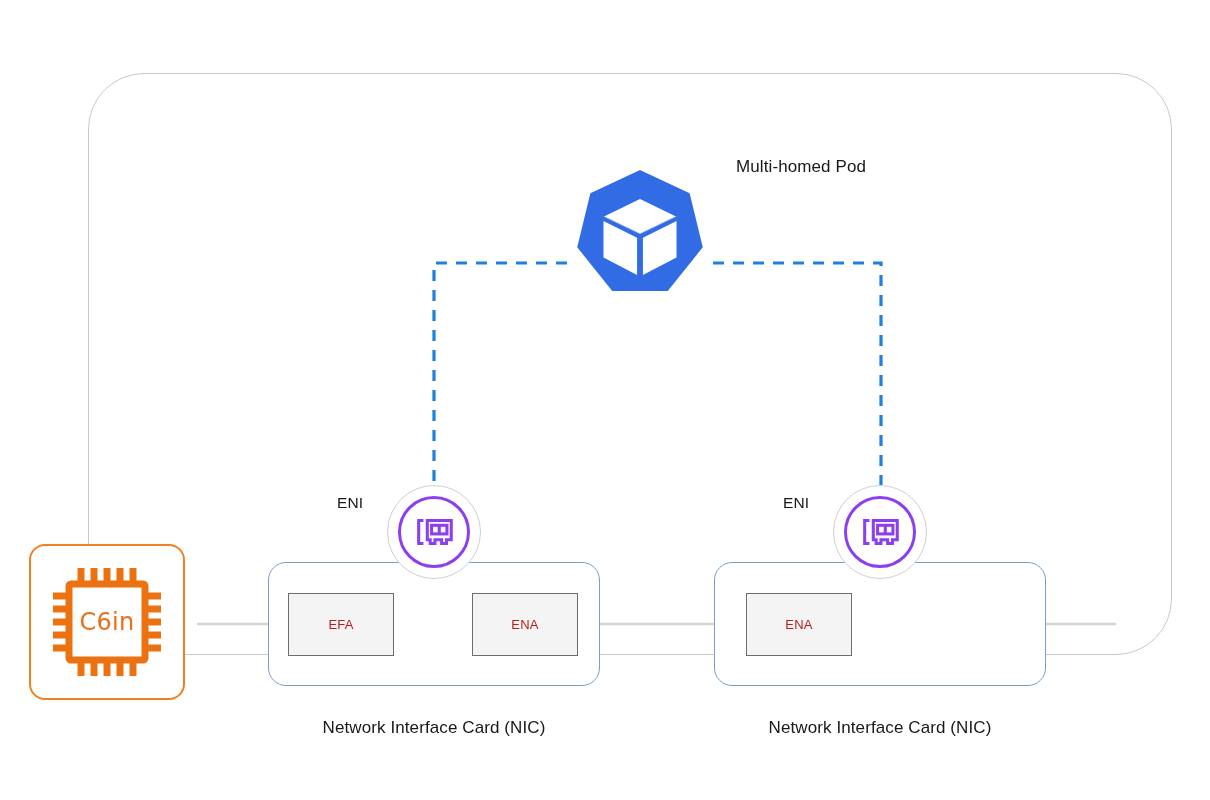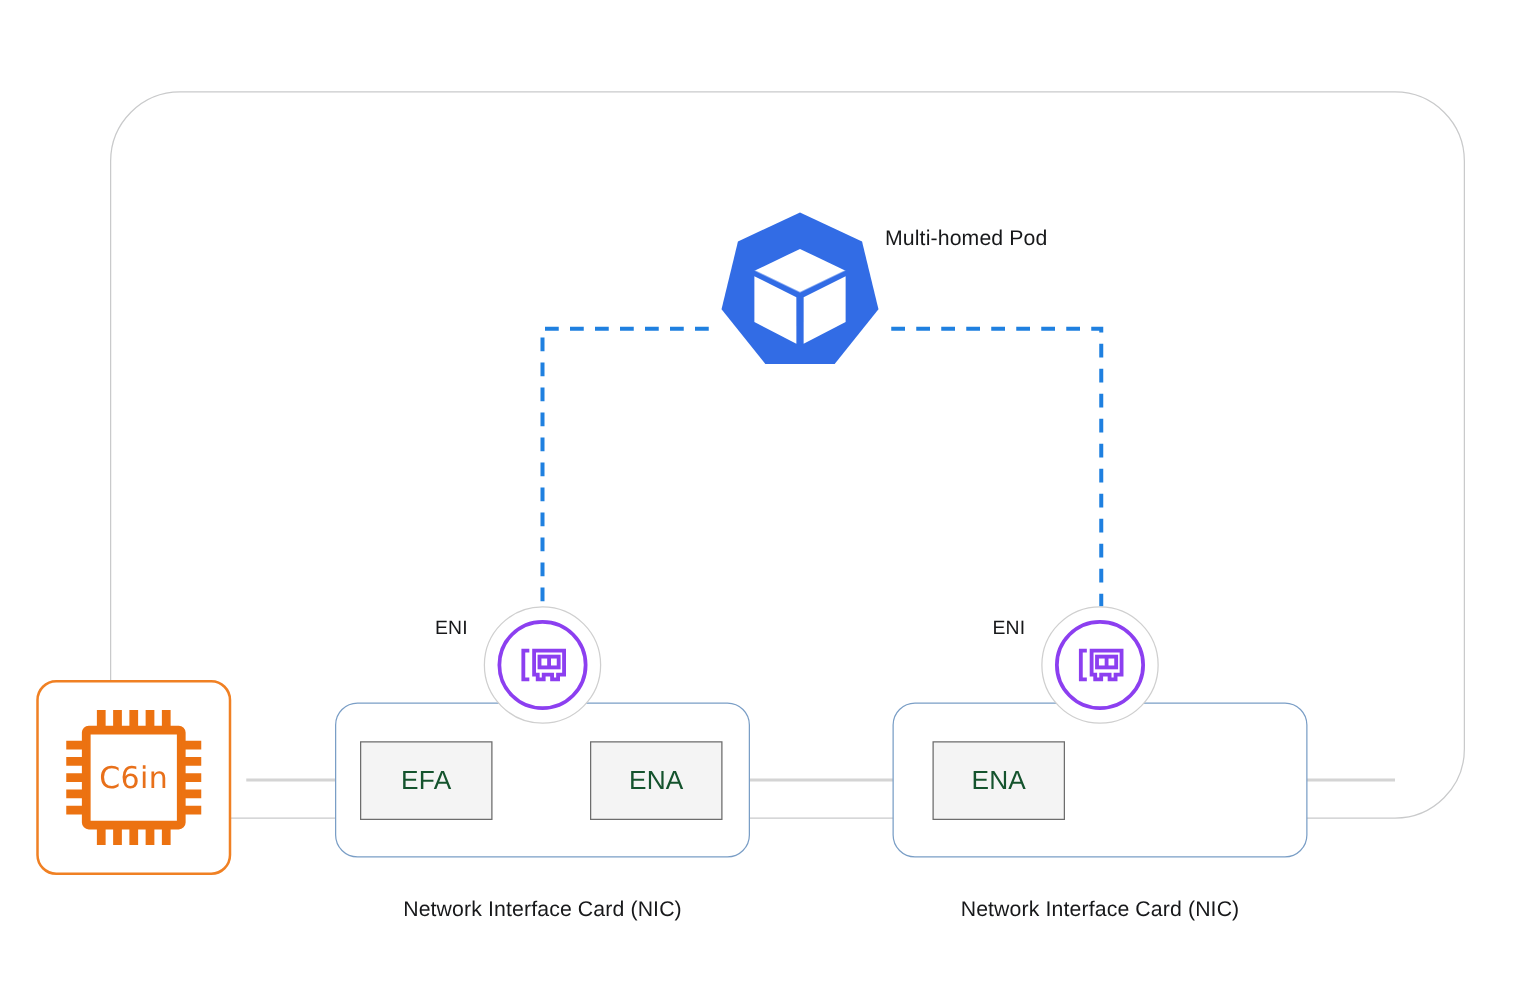--- a/index.html
+++ b/index.html
@@ -22,21 +22,21 @@
 
   
   .label {
     position: absolute;
     color: #17181a;
     font-size: 17px;
     line-height: 20px;
     white-space: nowrap;
     letter-spacing: 0.1px;
   }
-  .label.small { font-size: 15.5px; margin-left: 11px; }
+  .label.small { font-size: 15.5px; }
   .label.center { transform: translateX(-50%); text-align: left; }
 
   
   #worker-node-box {
     position: absolute;
     left: 88px;
     top: 73px;
     width: 1084px;
     height: 582px;
     border: 1.6px solid #c9cacb;
@@ -103,22 +103,22 @@
 
   
   .adapter {
     position: absolute;
     background: #f4f4f4;
     border: 1.8px solid #6d6d6d;
     box-sizing: border-box;
     display: flex;
     align-items: center;
     justify-content: center;
-    color: #14532d;
-    font-size: 21px;
+    color: #b91c1c;
+    font-size: 13px;
     letter-spacing: 0.2px;
   }
   #adapter-efa      { left: 288px; top: 593px; width: 106px; height: 63px; }
   #adapter-ena-left { left: 472px; top: 593px; width: 106px; height: 63px; }
   #adapter-ena-right{ left: 746px; top: 593px; width: 106px; height: 63px; }
 
   
   .eni-circle {
     position: absolute;
     width: 94px;
@@ -187,21 +187,21 @@
         <polygon points="75,37 52,48.5 52,74 75,62"></polygon>
       </g>
 
       <g stroke="#326ce5" stroke-width="0.9" fill="none" opacity="0.55">
         <polyline points="25,34 50,46 75,34"></polyline>
         <line x1="50" y1="46" x2="50" y2="74"></line>
       </g>
     </svg>
   </div>
 
-  <div class="label" style="left:708px; top:157px;margin-top:24px;">Multi-homed Pod</div>
+  <div class="label" style="left:736px; top:157px;">Multi-homed Pod</div>
 
   <div id="c6in-box">
     <div class="chip-wrap">
       <svg viewBox="0 0 118 118" width="118" height="118" xmlns="http://www.w3.org/2000/svg">
         <g stroke="#ec7211" stroke-width="7" fill="none" stroke-linecap="butt">
 
           <rect x="21" y="21" width="76" height="76" rx="2"></rect>
 
           <line x1="33" y1="5" x2="33" y2="21"></line>
           <line x1="46" y1="5" x2="46" y2="21"></line>

